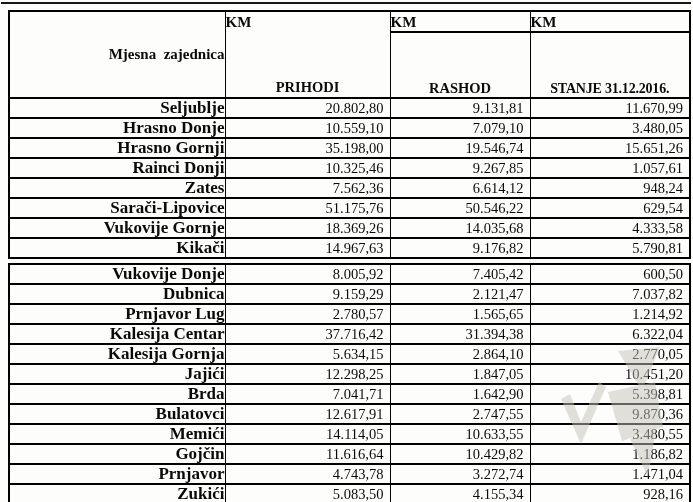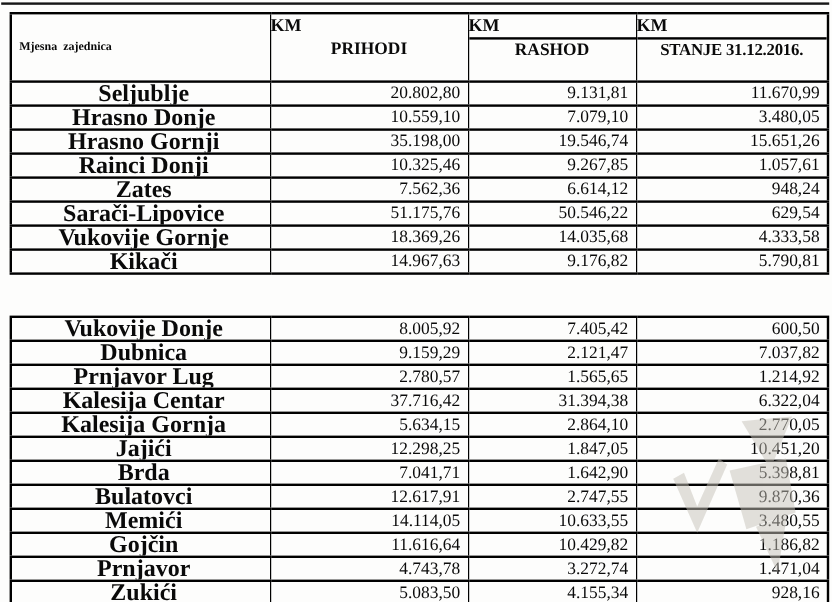--- a/index.html
+++ b/index.html
@@ -23,30 +23,30 @@
   col.c-prihodi{width:165px;}
   col.c-rashod{width:140px;}
   col.c-stanje{width:160px;}
   th,td{
     border:1px solid #000;
     border-top-width:2px;border-bottom-width:2px;
     padding:0;overflow:hidden;white-space:nowrap;
   }
   table{border:2px solid #000;}
   td{height:18px;font-size:14.5px;line-height:18px;}
-  td.name{font-weight:bold;text-align:center;padding-left:5px;font-size:20px;}
+  td.name{font-weight:bold;text-align:right;padding-left:5px;font-size:17px;}
   td.num{text-align:right;padding-right:6px;font-weight:normal;}
   thead th{height:55px;vertical-align:top;font-weight:bold;}
-  th.h-name{vertical-align:middle;text-align:left;padding-left:6px;font-size:10px;white-space:pre-wrap;}
+  th.h-name{vertical-align:middle;text-align:right;padding-left:6px;font-size:15px;white-space:pre-wrap;}
   .km-line{
     display:block;height:20px;line-height:21px;text-align:left;font-size:15px;
   }
   .km-divided{border-bottom:2px solid #000;height:19px;}
   .h-label{
-    display:block;text-align:center;font-size:14.5px;line-height:17px;padding-top:1px;
+    display:block;text-align:center;font-size:14.5px;line-height:17px;padding-top:1px;margin-top:46px;
   }
   th.h-stanje .h-label{font-size:14px;letter-spacing:-0.2px;}
   .watermark{
     position:absolute;left:553px;top:344px;width:118px;height:142px;
     z-index:2;pointer-events:none;opacity:0.5;
   }
 </style>
 </head>
 <body>
 

